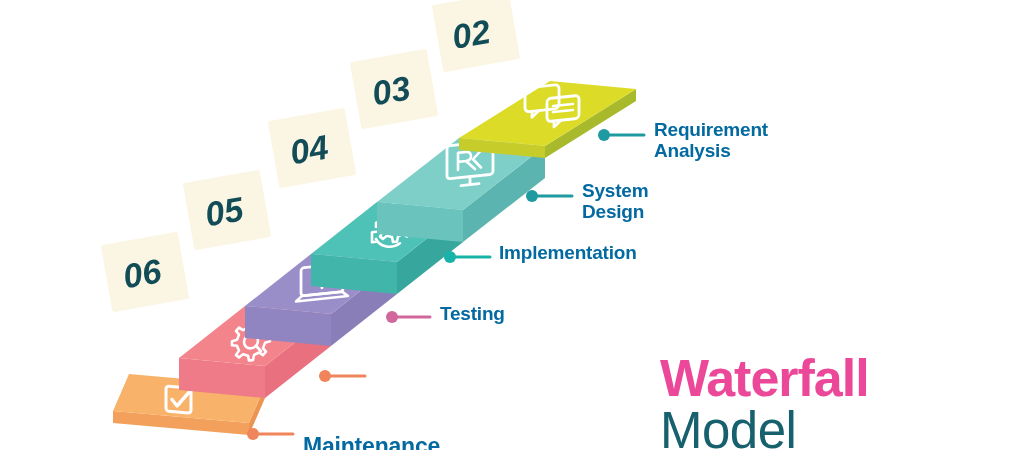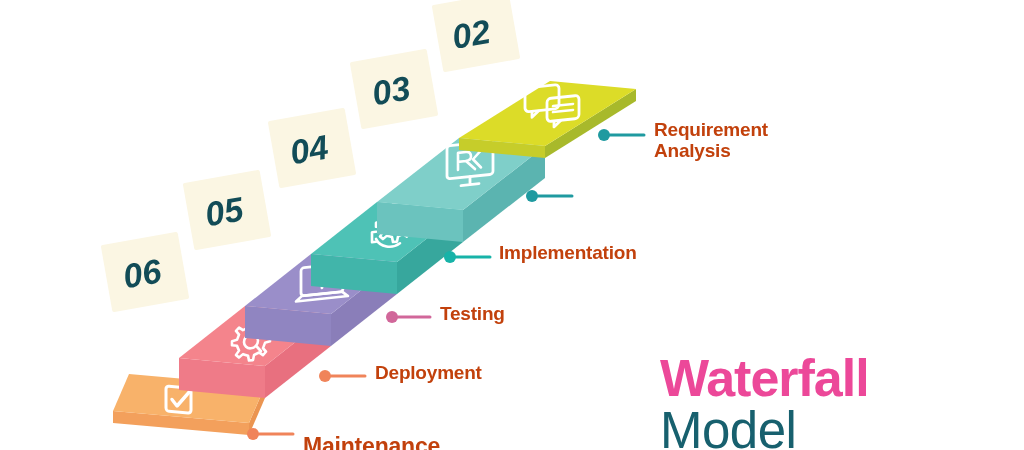--- a/index.html
+++ b/index.html
@@ -29,21 +29,21 @@
     font-family: "Liberation Sans", sans-serif;
     font-weight: bold;
     font-style: italic;
     font-size: 34px;
     fill: #124c57;
   }
   .step-label {
     position: absolute;
     font-family: "Liberation Sans", sans-serif;
     font-weight: bold;
-    color: #c2410c;
+    color: #0369a1;
     line-height: 1.08;
     white-space: pre-line;
     letter-spacing: -0.2px;
   }
   .title-block {
     position: absolute;
     left: 660px;
     top: 318px;
     width: 340px;
     text-align: left;
@@ -217,26 +217,27 @@
     </g>
     <g>
       <circle cx="253" cy="434" r="6" fill="#f0845a"></circle>
       <line x1="259" y1="434" x2="293" y2="434" stroke="#f0845a" stroke-width="3" stroke-linecap="round"></line>
     </g>
   </svg>
 
   <div class="step-label" style="left:654px; top:120px; font-size:19px; text-align:left;">Requirement
 Analysis</div>
 
+  <div class="step-label" style="left:582px; top:181px; font-size:19px; text-align:left;">System
+Design</div>
 
   <div class="step-label" style="left:499px; top:243px; font-size:19px; text-align:center;">Implementation</div>
 
   <div class="step-label" style="left:440px; top:304px; font-size:19px; text-align:right;">Testing</div>
 
-  <div class="step-label" style="left:375px; top:363px; font-size:19px; text-align:left;">Deployment</div>
 
   <div class="step-label" style="left:303px; top:434px; font-size:23px; text-align:left;">Maintenance</div>
 
   <div class="title-block">
     <span class="title-main">Waterfall</span>
     <span class="title-sub">Model</span>
   </div>
 
 </div>
 

